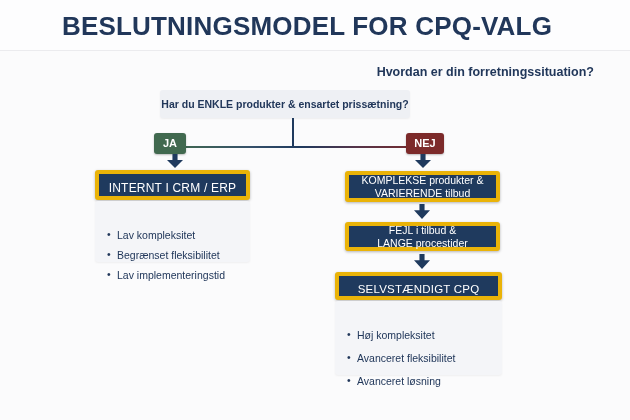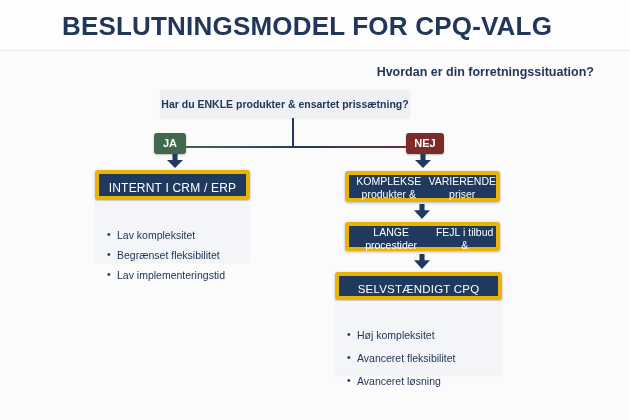--- a/index.html
+++ b/index.html
@@ -45,21 +45,21 @@
   .arrow-nej{left:415px; top:154px;}
   .arrow-r1{left:414px; top:204px; height:15px;}
   .arrow-r2{left:414px; top:254px; height:15px;}
   .node{
     position:absolute; background:var(--navy,#1f3a5e);
     border:4px solid #eab308; border-radius:3px;
     color:#fff; font-weight:normal; text-align:center;
     box-shadow:0 1px 3px rgba(0,0,0,0.28); box-sizing:border-box;
   }
   .left-header{left:95px; top:170px; width:155px; height:30px; line-height:28px; font-size:12px; letter-spacing:0.2px;}
-  .rstep{left:345px; width:155px; font-size:10.5px; line-height:13px; display:flex; flex-direction:row; justify-content:center;}
+  .rstep{left:345px; width:155px; font-size:10.5px; line-height:13px; display:flex; flex-direction:column; justify-content:center;}
   .rstep1{top:171px; height:31px;}
   .rstep2{top:222px; height:29px;}
   .right-header{left:335px; top:272px; width:167px; height:28px; line-height:26px; font-size:11.5px; letter-spacing:0.2px;}
   .panel{
     position:absolute; background:var(--panel,#f4f5f8); border-radius:3px;
     box-shadow:0 1px 2px rgba(0,0,0,0.05);
   }
   .left-panel{left:95px; top:201px; width:155px; height:61px;}
   .right-panel{left:335px; top:301px; width:167px; height:74px;}
   .panel ul{list-style:none; margin:0; padding:28px 8px 0 12px;}
@@ -95,26 +95,26 @@
   <div class="panel left-panel">
     <ul>
       <li>Lav kompleksitet</li>
       <li>Begrænset fleksibilitet</li>
       <li>Lav implementeringstid</li>
     </ul>
   </div>
 
   <div class="node rstep rstep1">
     <span>KOMPLEKSE produkter &amp;</span>
-    <span>VARIERENDE priser</span>
+    <span>VARIERENDE tilbud</span>
   </div>
   <div class="arrow arrow-r1"></div>
   <div class="node rstep rstep2">
+    <span>FEJL i tilbud &amp;</span>
     <span>LANGE procestider</span>
-    <span>FEJL i tilbud &amp;</span>
   </div>
   <div class="arrow arrow-r2"></div>
   <div class="node right-header">SELVSTÆNDIGT CPQ SYSTEM</div>
   <div class="panel right-panel">
     <ul>
       <li>Høj kompleksitet</li>
       <li>Avanceret fleksibilitet</li>
       <li>Avanceret løsning</li>
     </ul>
   </div>

